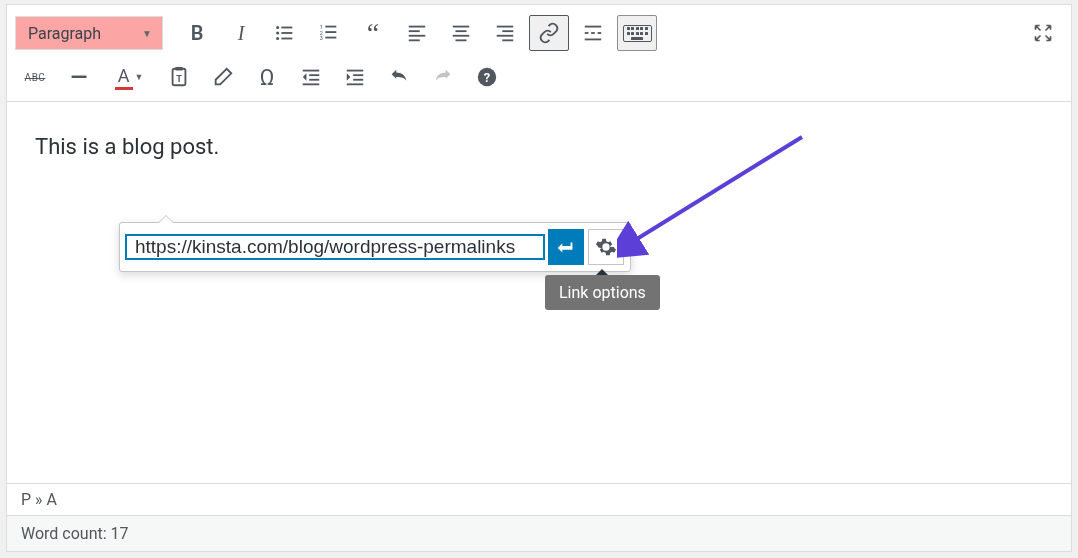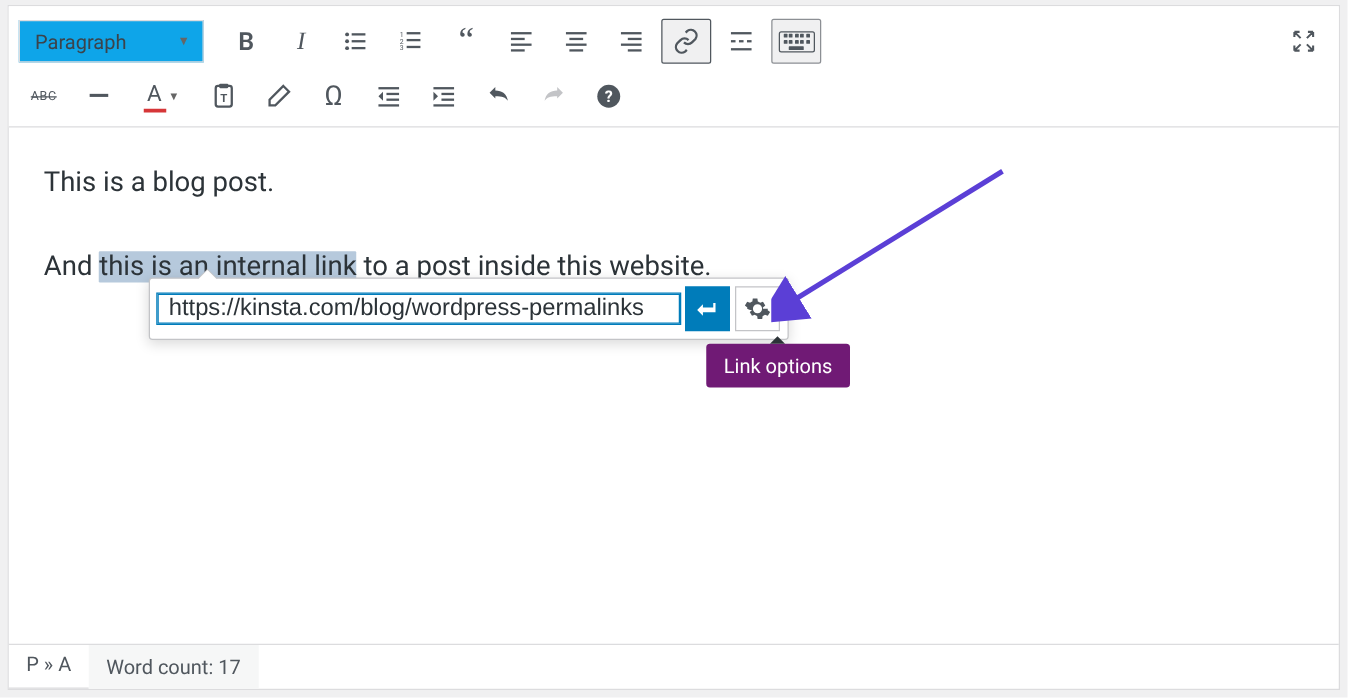--- a/index.html
+++ b/index.html
@@ -24,21 +24,21 @@
       padding: 6px 8px 2px 8px;
     }
     .toolbar-row {
       display: flex;
       align-items: center;
       gap: 4px;
       padding: 4px 0;
     }
     .format-select {
       border: 1px solid #dcdcde;
-      background: #0ea5e9;
+      background: #fca5a5;
       height: 34px;
       padding: 0 28px 0 12px;
       font-size: 16px;
       color: #3c434a;
       display: flex;
       align-items: center;
       position: relative;
       margin-right: 10px;
       min-width: 148px;
     }
@@ -146,46 +146,45 @@
       color: #50575e;
       border: 1px solid #c3c4c7;
       margin-left: 4px;
       cursor:pointer;
       background:#fff;
     }
     .tooltip {
       position: absolute;
       left: 425px;
       top: 52px;
-      background: #701a75;
+      background: #737373;
       color: #fff;
       padding: 8px 14px;
       border-radius: 3px;
       font-size: 16px;
       white-space: nowrap;
-      margin-left: 20px;
     }
     .tooltip::before {
       content: "";
       position: absolute;
       top: -6px; left: 50%;
       transform: translateX(-50%);
       border: 6px solid transparent;
       border-bottom-color: #2c3338;
       border-top: none;
     }
     .arrow {
       position: absolute;
       left: 610px;
       top: 30px;
       pointer-events: none;
     }
     .status-bar {
       border-top: 1px solid #dcdcde;
-      display:flex; flex-direction:row;
+      display:flex; flex-direction:column;
       font-size: 16px;
       color: #50575e;
     }
     .path-row {
       padding: 6px 14px;
       border-bottom: 1px solid #dcdcde;
     }
     .info-row {
       padding: 8px 14px;
       display:flex;
@@ -355,23 +354,20 @@
         <svg viewBox="0 0 24 24">
             <circle cx="12" cy="12" r="10"></circle>
             <text x="8.5" y="17" font-size="14" fill="#fff" font-weight="bold">?</text>
           </svg>
       </div>
     </div>
   </div>
 
   <div class="content">
     <p>This is a blog post.</p>
-    <p>
-      <span>And </span><span class="highlight">this is an internal link</span><span> to a post inside this website.</span>
-    </p>
 
     <div class="link-popup">
       <input class="link-input" value="https://kinsta.com/blog/wordpress-permalinks" style="">
       <div class="apply-btn">
         <svg viewBox="0 0 24 24" width="22" height="22">
             <path d="M19 7v8H8v3l-5-5 5-5v3h9V7h2z" fill="#fff"></path>
           </svg>
       </div>
       <div class="settings-btn">
         <svg viewBox="0 0 24 24" width="22" height="22">

